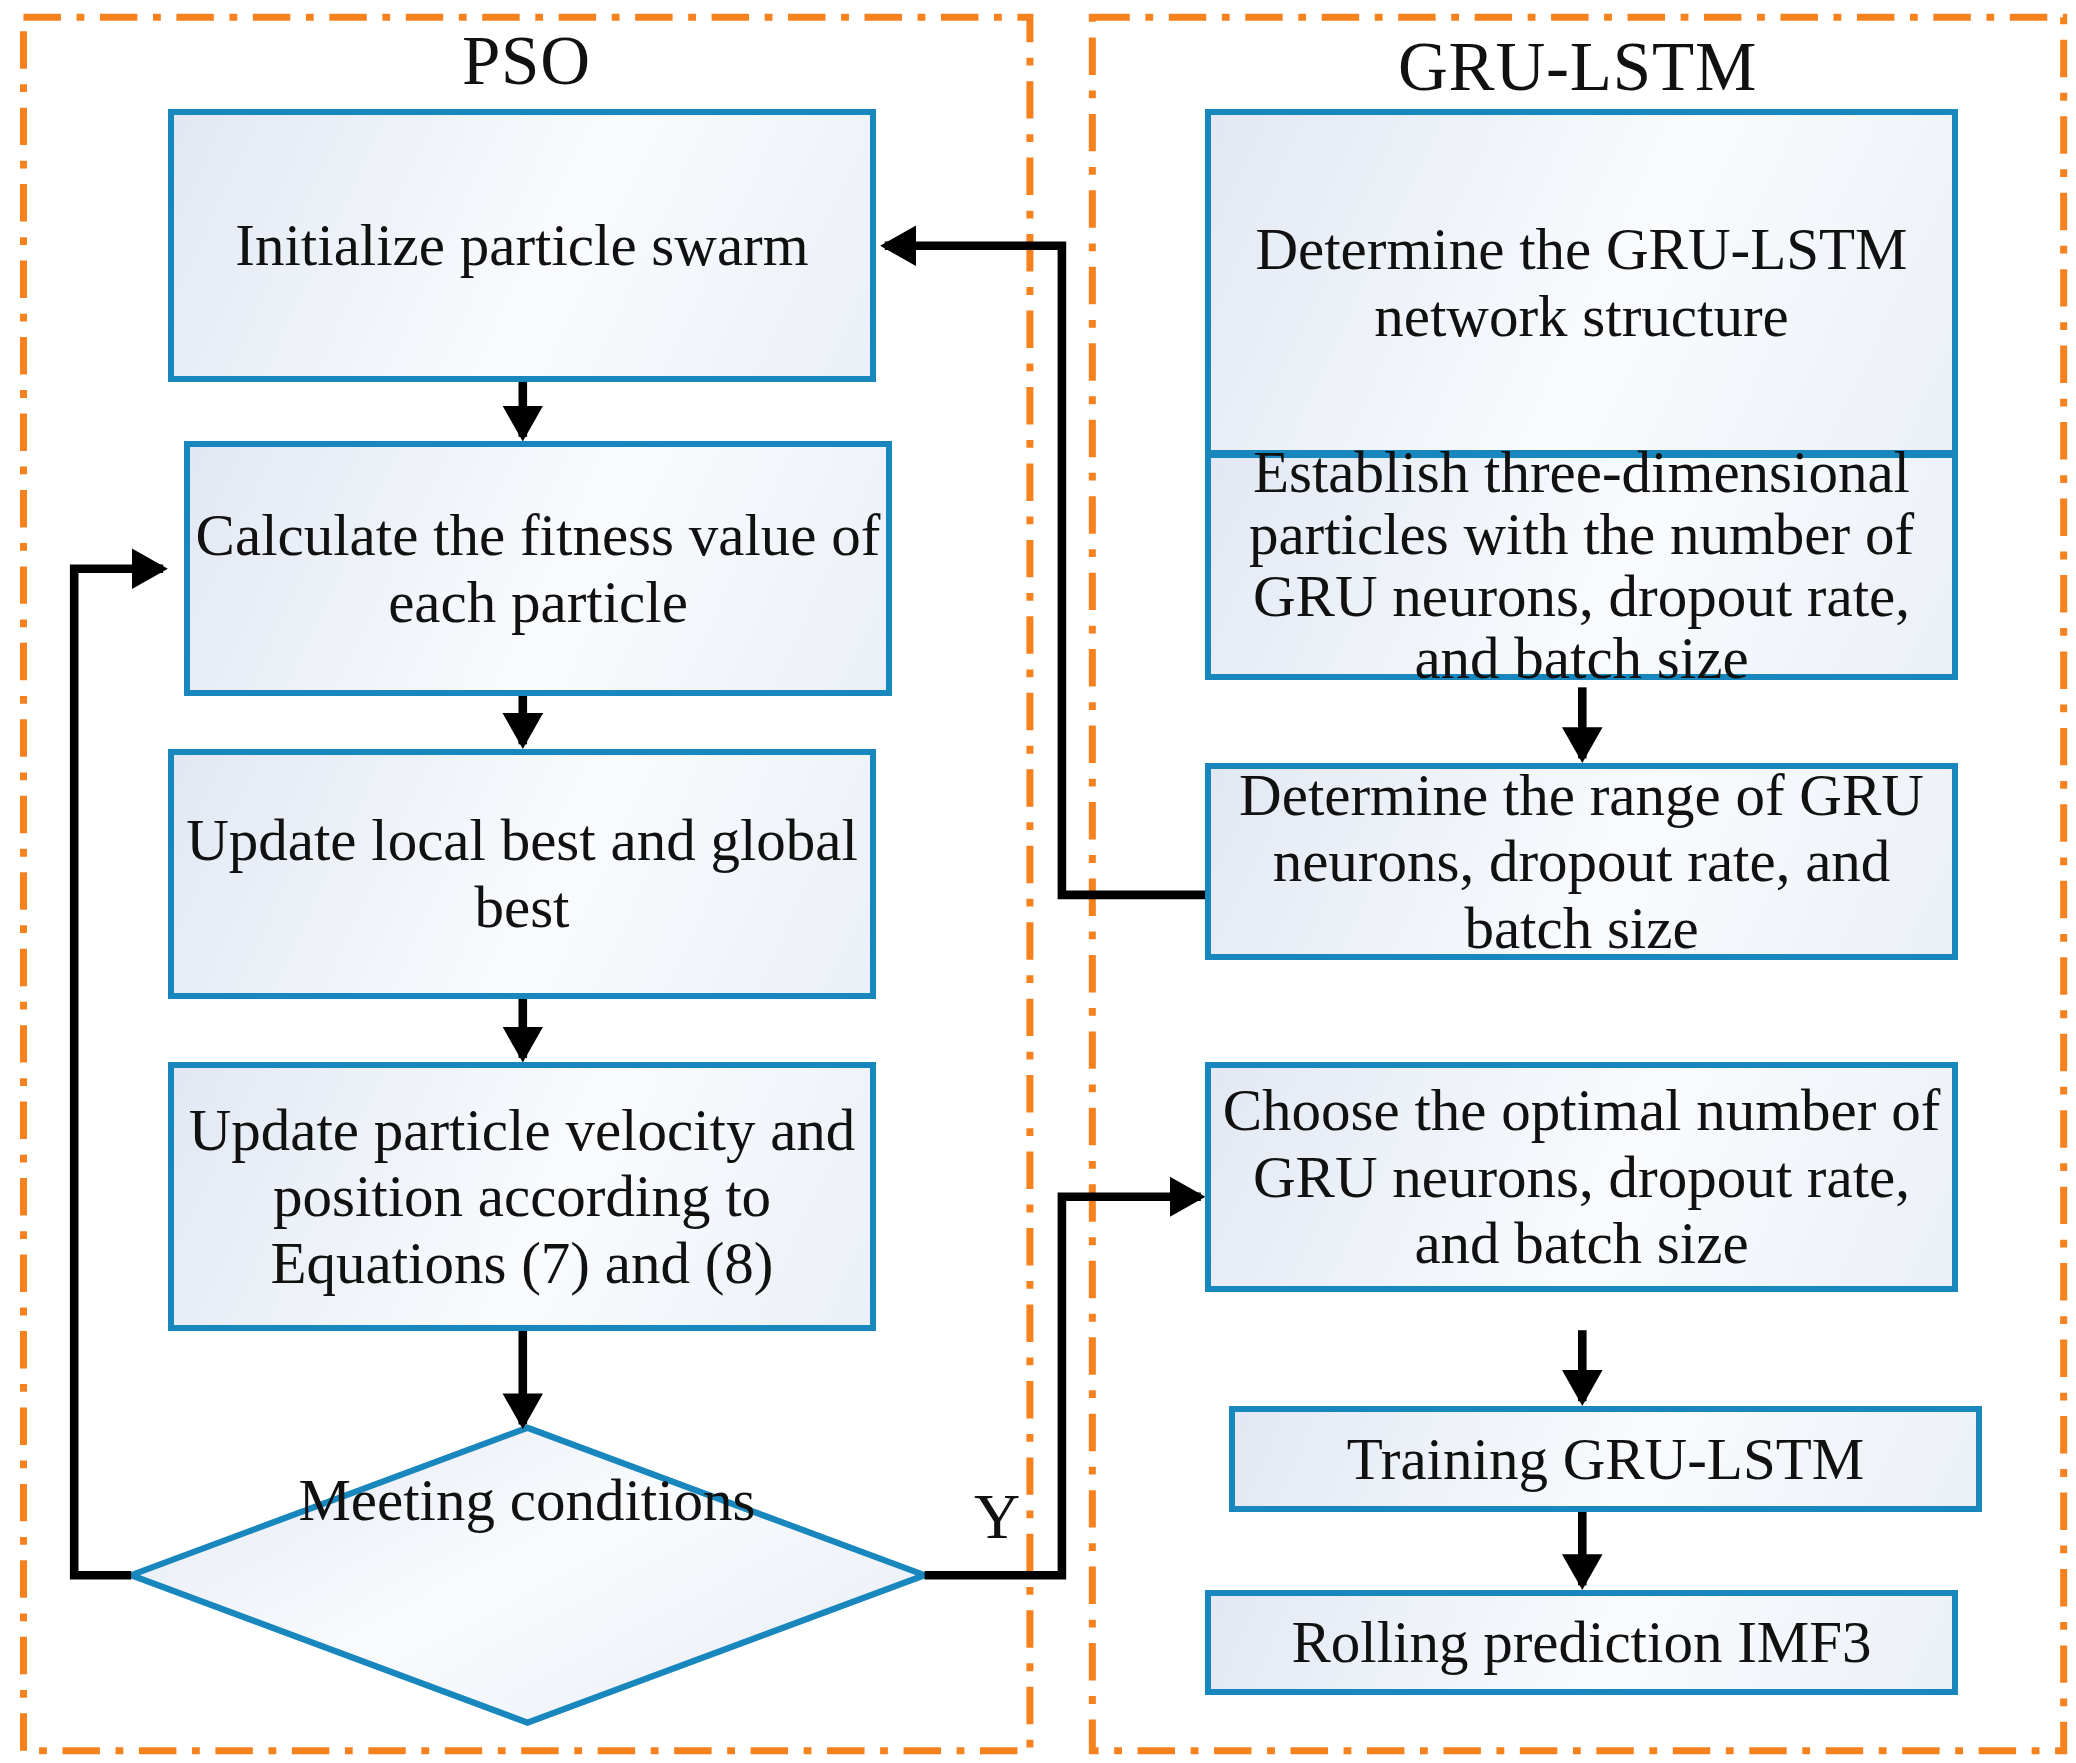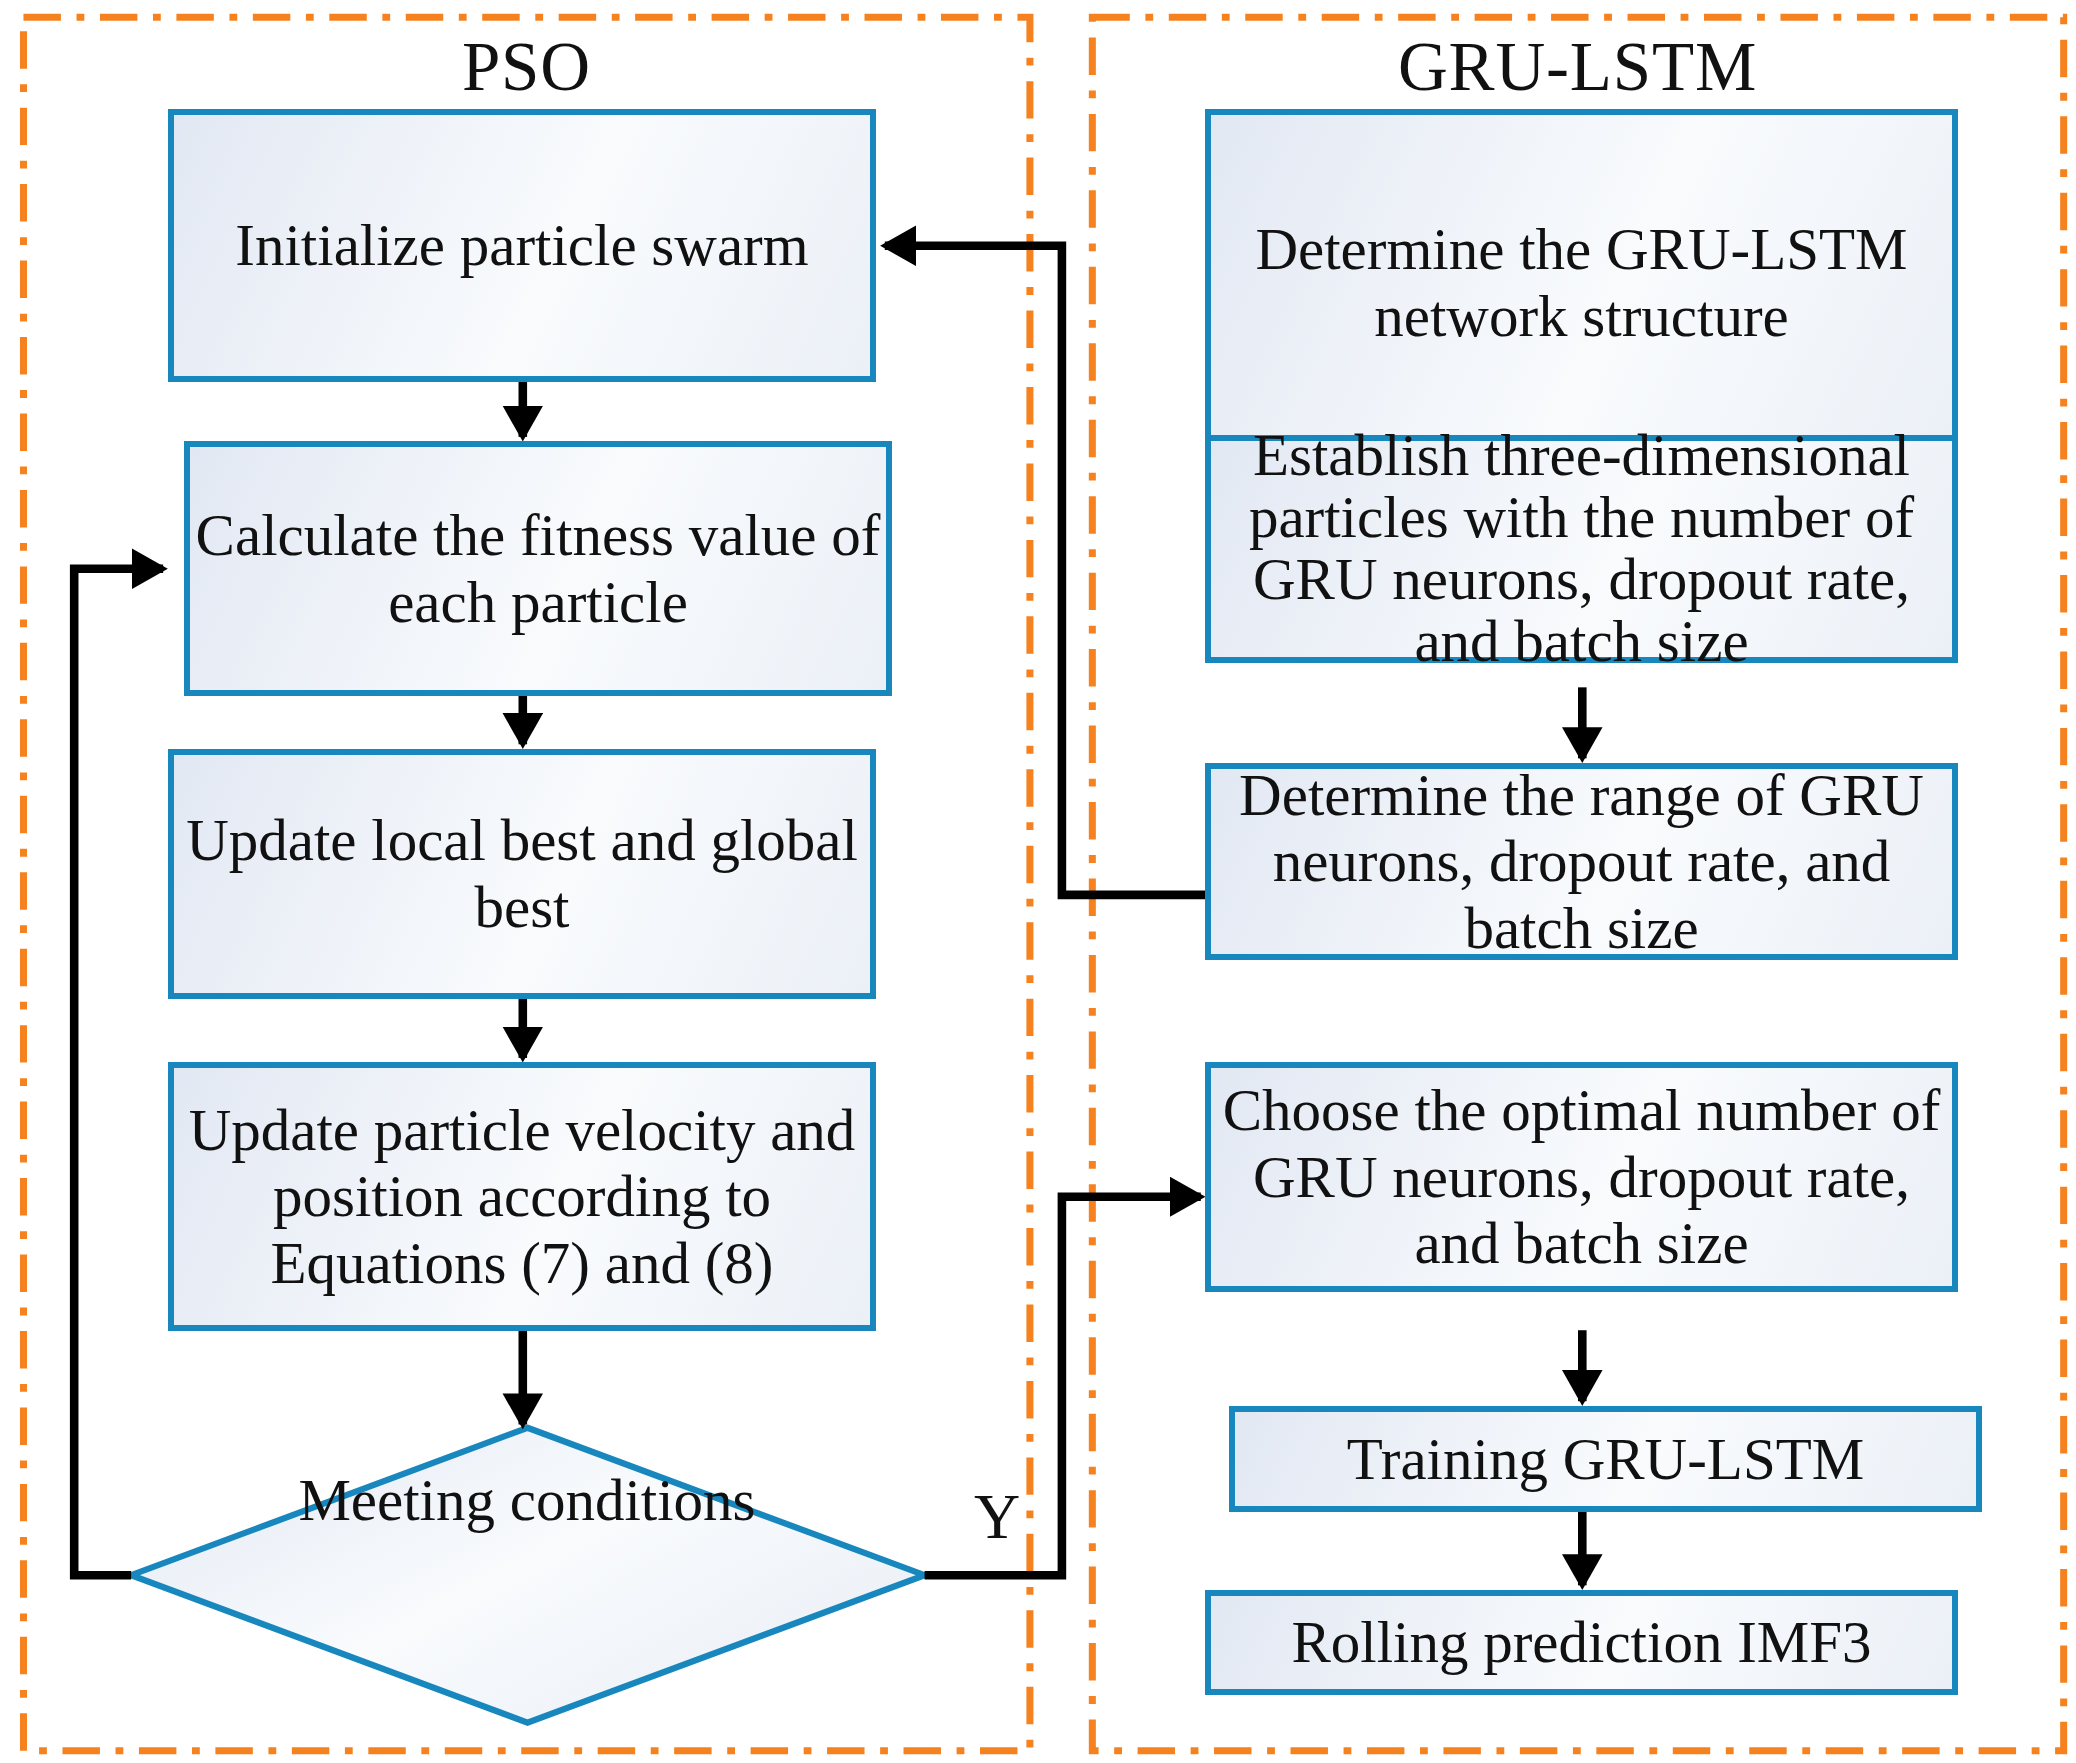--- a/index.html
+++ b/index.html
@@ -83,21 +83,21 @@
     <line class="flow" x1="2028" y1="488" x2="2028" y2="552"></line>
     <line class="flow" x1="2028" y1="881" x2="2028" y2="972"></line>
     <line class="flow" x1="2028" y1="1705" x2="2028" y2="1796"></line>
     <line class="flow" x1="2028" y1="1936" x2="2028" y2="2032"></line>
 
     <polyline class="flow" points="1545,1147 1361,1147 1361,315 1134,315"></polyline>
     <polyline class="flow" points="1185,2019 1361,2019 1361,1534 1539,1534"></polyline>
     <polyline class="flow" points="168,2019 95,2019 95,729 209,729"></polyline>
   </svg>
 
-  <div class="title" style="left:23.4px;top:22px;width:1006px;">
+  <div class="title" style="left:23.4px;top:16px;width:1006px;">
     <span>PSO</span>
   </div>
   <div class="title" style="left:1092px;top:22px;width:971px;">
     <span>GRU-LSTM</span>
   </div>
 
   <div class="box lbox" style="top:109px;height:273px;">
     <span>Initialize particle swarm</span>
   </div>
   <div class="box lbox" style="top:441px;height:255px;margin-left:16px;">
@@ -118,21 +118,21 @@
     <span>Meeting conditions</span>
   </div>
   <div class="y-label">
     <span>Y</span>
   </div>
 
   <div class="box rbox" style="top:109px;height:347px;">
     <span>Determine the GRU-LSTM
 network structure</span>
   </div>
-  <div class="box rbox tight" style="top:435px;height:228px;">
+  <div class="box rbox tight" style="top:452px;height:228px;">
     <span>Establish three-dimensional
 particles with the number of
 GRU neurons, dropout rate,
 and batch size</span>
   </div>
   <div class="box rbox" style="top:763px;height:197px;">
     <span>Determine the range of GRU
 neurons, dropout rate, and
 batch size</span>
   </div>

